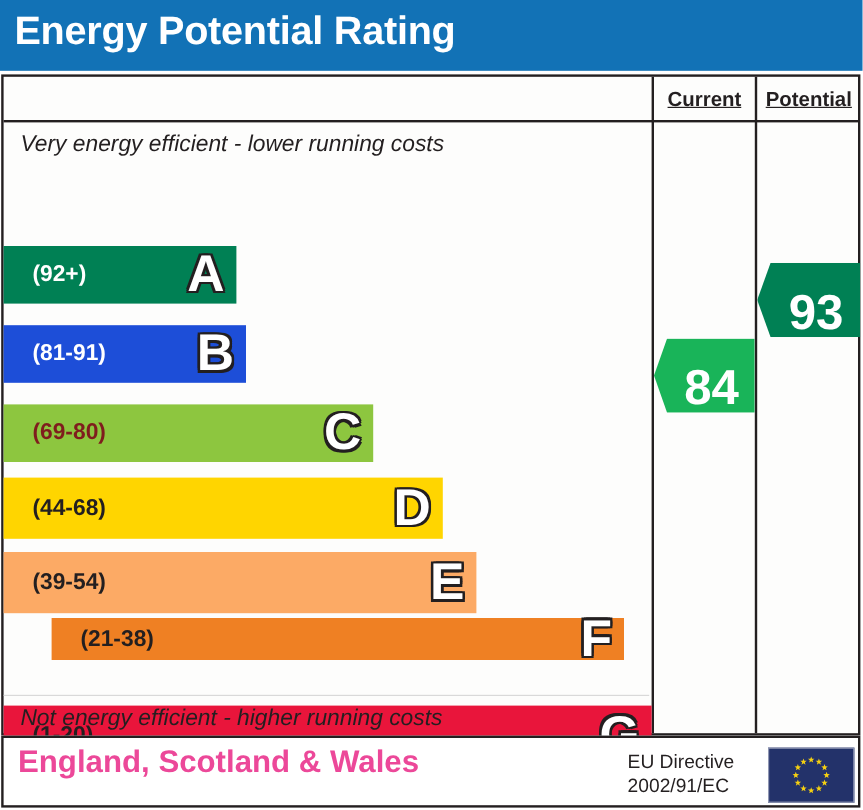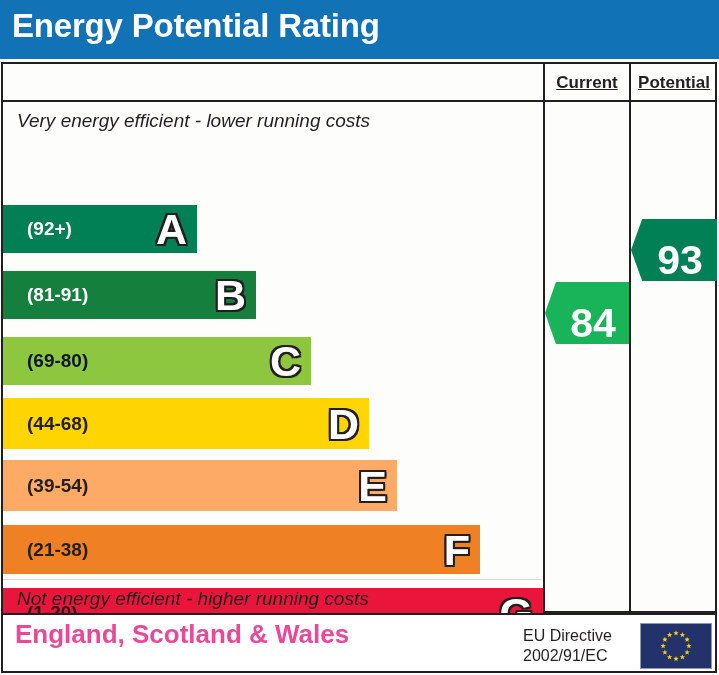--- a/index.html
+++ b/index.html
@@ -229,37 +229,37 @@
     <div class="col-head current">Current</div>
     <div class="col-head potential">Potential</div>
 
     <div class="caption top">Very energy efficient - lower running costs</div>
 
     <div id="bands-host">
         <div class="band" style="top: 141px; height: 48px; width: 194px; background: rgb(0, 128, 84);">
           <span class="range" style="color: rgb(255, 255, 255);">(92+)</span>
           <span class="letter">A</span>
         </div>
-        <div class="band" style="top: 207px; height: 48px; width: 253px; background: #15803d;">
+        <div class="band" style="top: 207px; height: 48px; width: 202px; background: #1d4ed8;">
           <span class="range" style="color: rgb(255, 255, 255);">(81-91)</span>
           <span class="letter">B</span>
         </div>
         <div class="band" style="top: 273px; height: 48px; width: 308px; background: rgb(141, 198, 63);">
-          <span class="range" style="color: #0f172a;">(69-80)</span>
+          <span class="range" style="color: #7f1d1d;">(69-80)</span>
           <span class="letter">C</span>
         </div>
         <div class="band" style="top: 334px; height: 51px; width: 366px; background: rgb(255, 213, 0);">
           <span class="range" style="color: rgb(35, 31, 32);">(44-68)</span>
           <span class="letter">D</span>
         </div>
         <div class="band" style="top: 396px; height: 51px; width: 394px; background: rgb(252, 170, 101);">
           <span class="range" style="color: rgb(35, 31, 32);">(39-54)</span>
           <span class="letter">E</span>
         </div>
-        <div class="band" style="top: 461px; height: 49px; width: 477px; background: rgb(239, 128, 35);">
+        <div class="band" style="top: 451px; height: 35px; width: 477px; background: rgb(239, 128, 35); margin-left: 40px;">
           <span class="range" style="color: rgb(35, 31, 32);">(21-38)</span>
           <span class="letter">F</span>
         </div>
         <div class="band" style="top: 524px; height: 49px; width: 540px; background: rgb(233, 21, 59);">
           <span class="range" style="color: rgb(35, 31, 32);">(1-20)</span>
           <span class="letter">G</span>
         </div>
       </div>
 
     <div id="markers-host">

